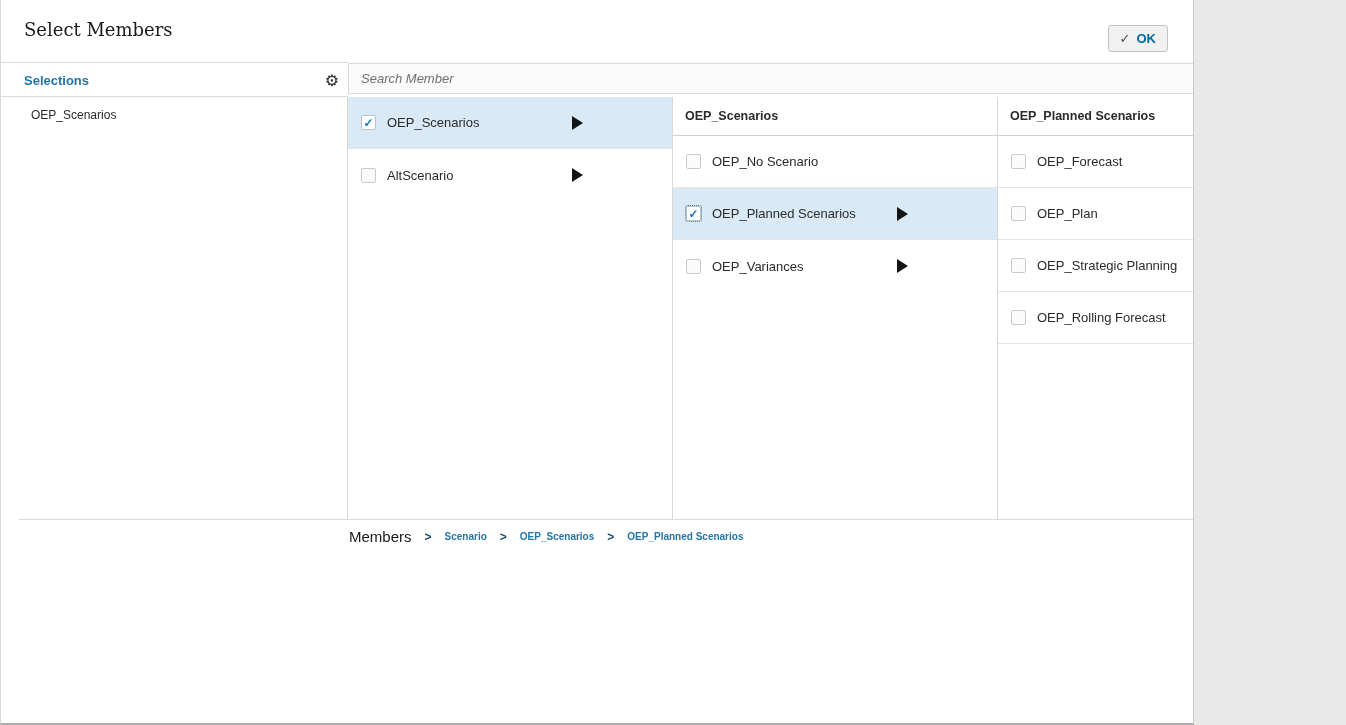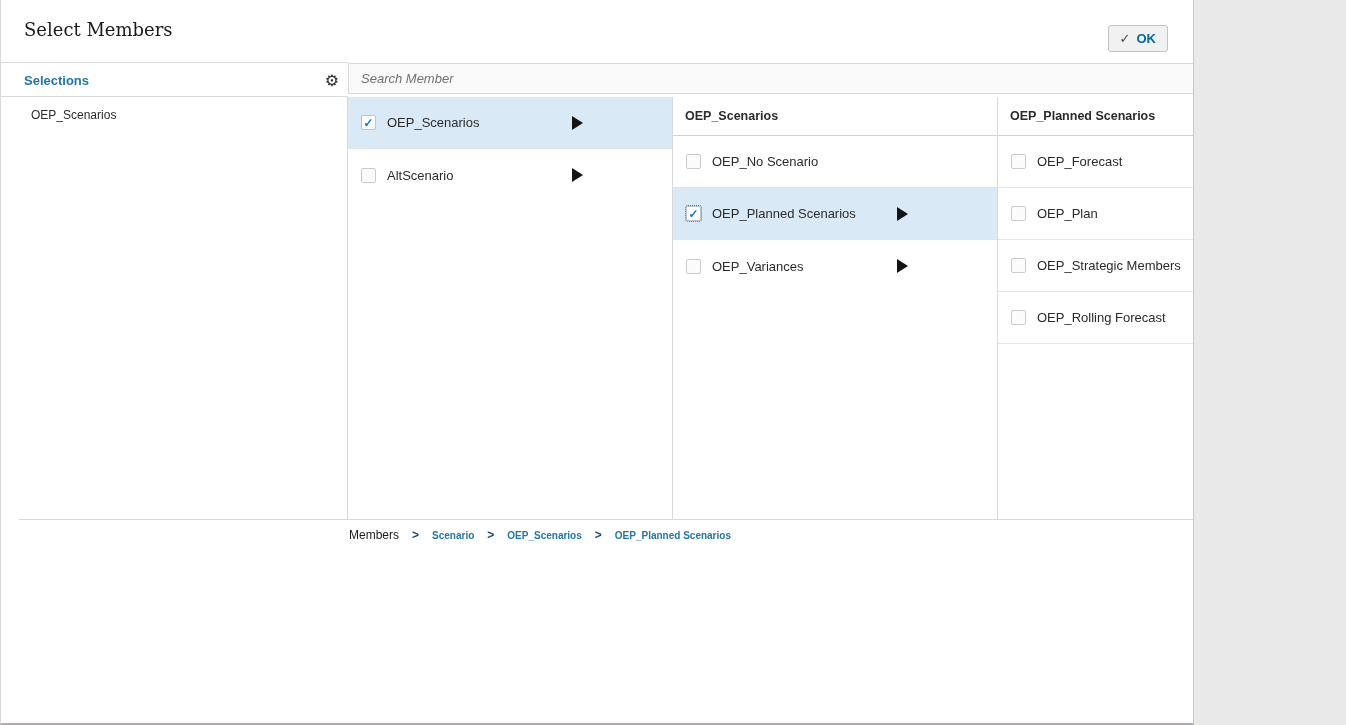--- a/index.html
+++ b/index.html
@@ -80,21 +80,21 @@
   .expand-arrow {
     position:absolute; left:224px; top:50%; margin-top:-7px;
     width:0; height:0; border-left:11px solid #141414;
     border-top:7px solid transparent; border-bottom:7px solid transparent; cursor:pointer;
   }
 
   .content-divider { position:absolute; left:18px; top:519px; width:1303px; height:1px; background:#d9d9d9; }
 
   
   .breadcrumb { position:absolute; left:348px; top:528px; display:flex; align-items:center; gap:13px; }
-  .crumb-root { font-size:12px; color:#1a1a1a; }
+  .crumb-root { font-size:15px; color:#1a1a1a; }
   .crumb-chevron { font-size:12px; font-weight:bold; color:#1b4b6b; }
   .crumb-link { font-size:10px; font-weight:bold; color:var(--link-blue); cursor:pointer; }
 </style>
 </head>
 <body>
 
 <div class="page" style="--link-blue: #2375A8; --check-blue: #0D74D1; --sel-bg: #D9E9F6;">
 
   <div class="dlg-title">Select Members</div>
 
@@ -155,21 +155,21 @@
           <div class="member-row">
             <span class="checkbox"></span>
             <span class="member-label">OEP_Forecast</span>
           </div>
           <div class="member-row">
             <span class="checkbox"></span>
             <span class="member-label">OEP_Plan</span>
           </div>
           <div class="member-row">
             <span class="checkbox"></span>
-            <span class="member-label">OEP_Strategic Members</span>
+            <span class="member-label">OEP_Strategic Planning</span>
           </div>
           <div class="member-row">
             <span class="checkbox"></span>
             <span class="member-label">OEP_Rolling Forecast</span>
           </div>
         </div>
       </div>
   </div>
 
   <div class="content-divider"></div>

